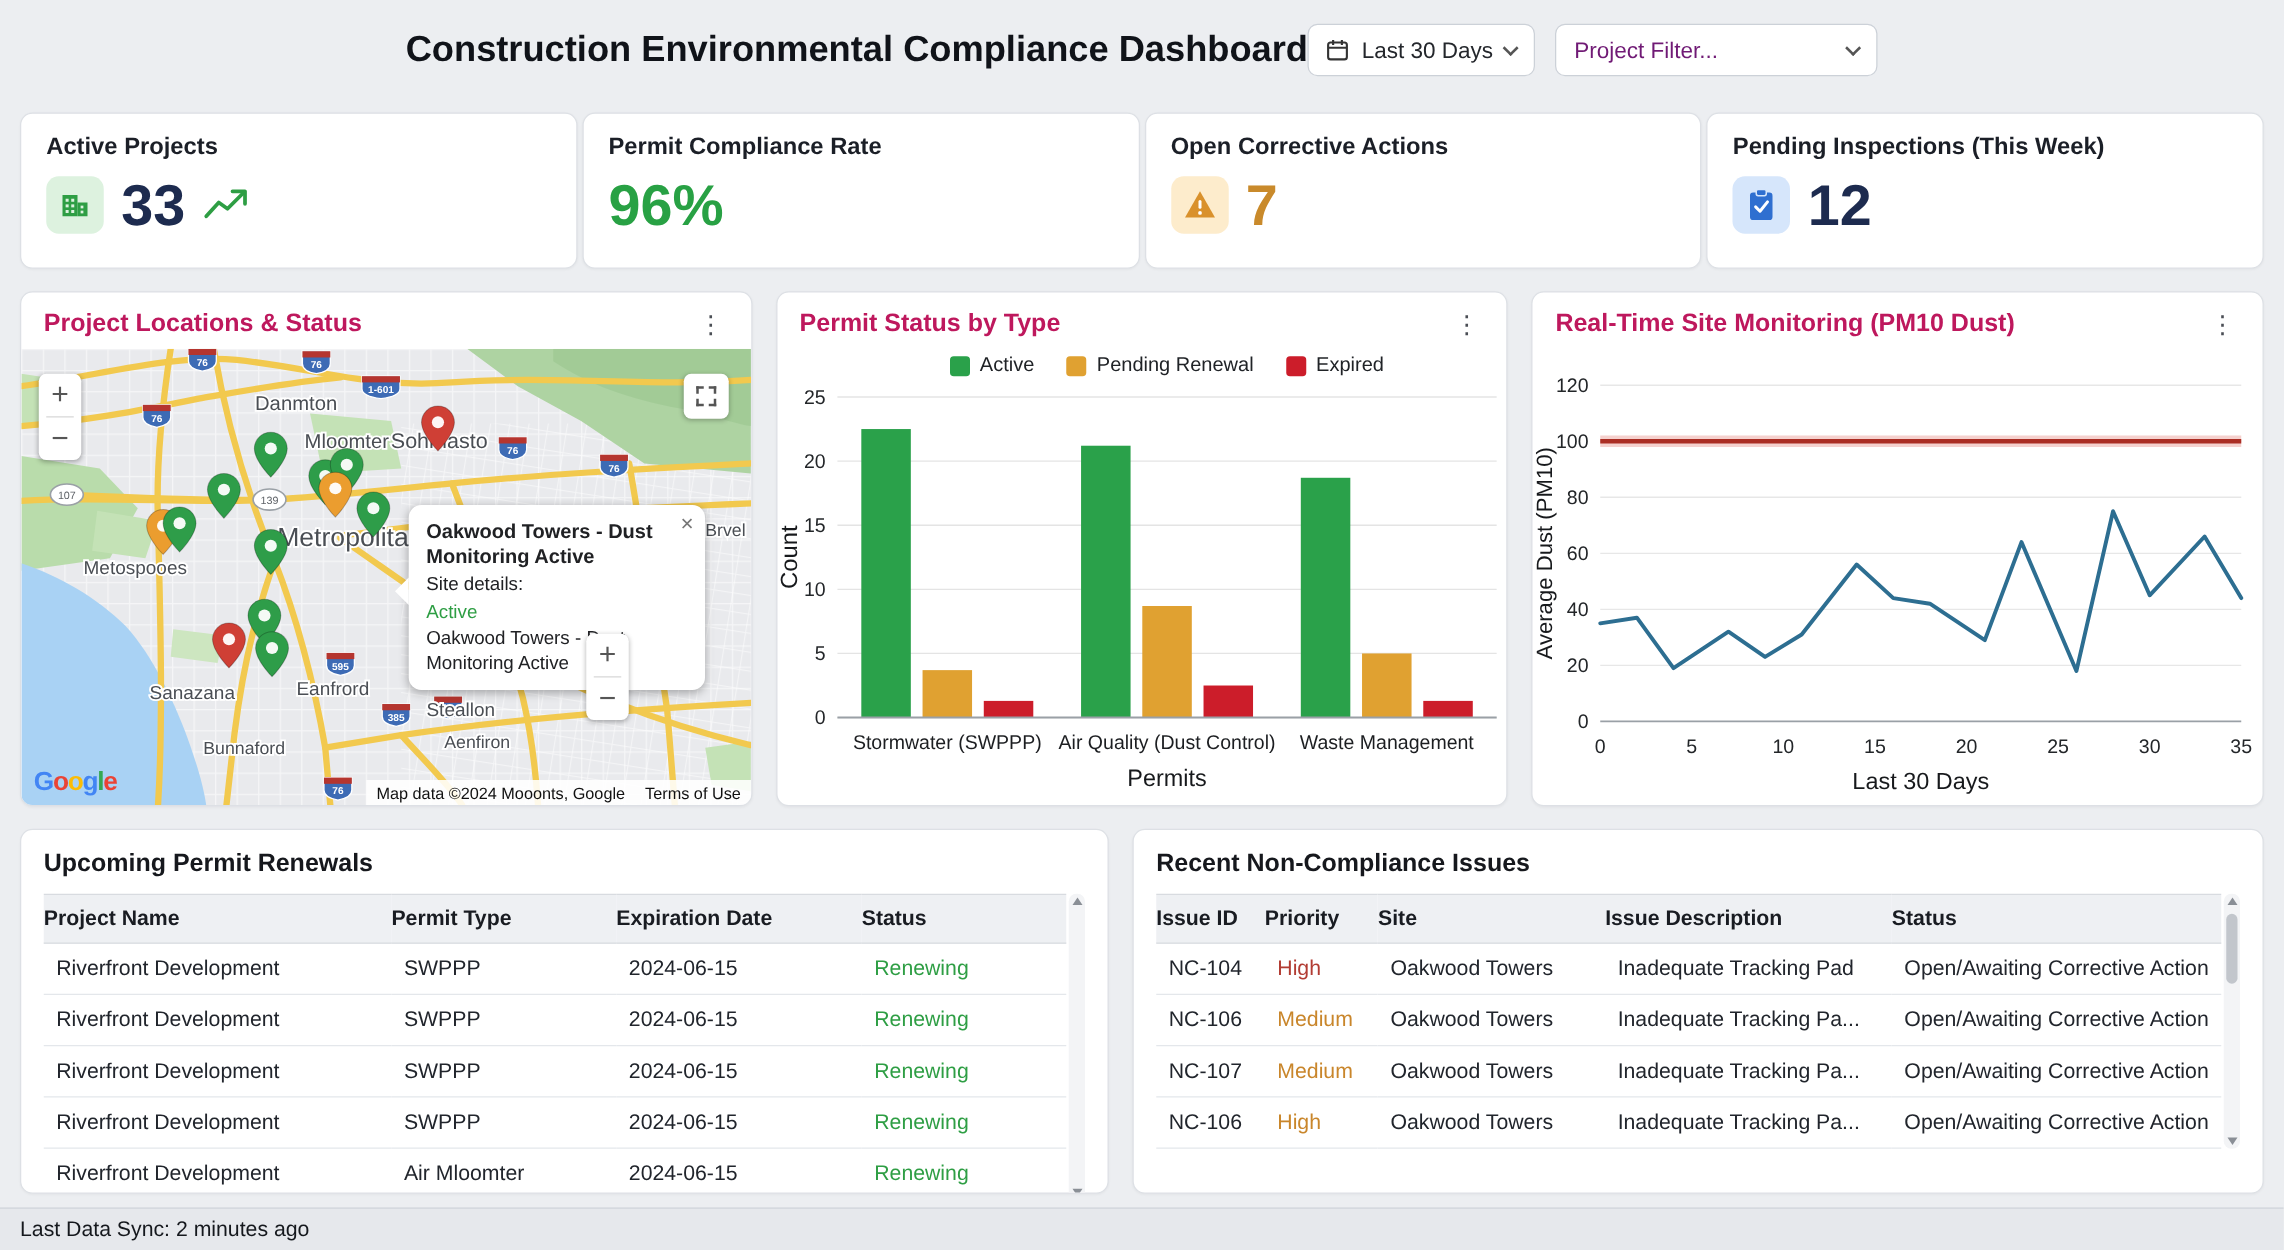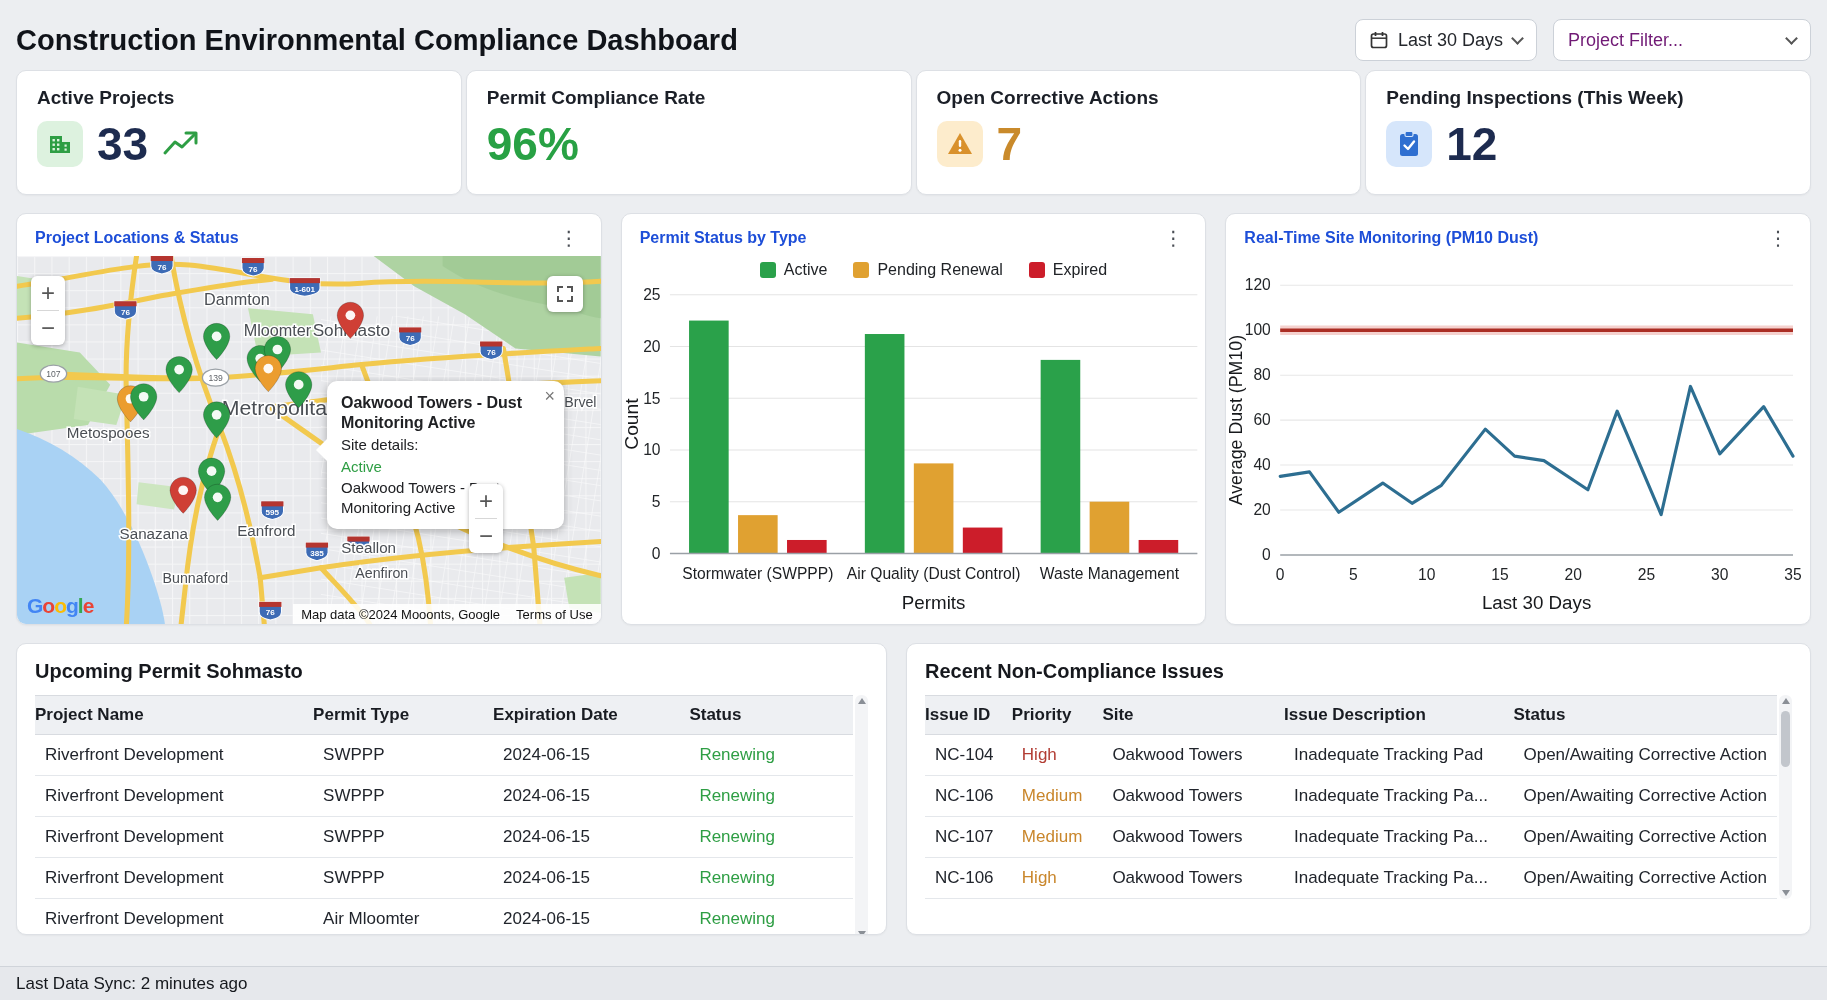--- a/index.html
+++ b/index.html
@@ -1,46 +1,46 @@
 <!DOCTYPE html>
 <html><head>
 <meta charset="utf-8">
 <style>
   * { margin:0; padding:0; box-sizing:border-box; }
   html,body { width:1827px; height:1000px; overflow:hidden; }
   body { background:#eceef1; font-family:"Liberation Sans", sans-serif; color:#16181d;
          display:flex; flex-direction:column; padding:12px 16px 0 16px; }
 
   
-  .hdr { display:flex; align-items:center; justify-content:space-between; height:56px; }
+  .hdr { display:flex; align-items:center; justify-content:center; height:56px; }
   .hdr h1 { font-size:29px; font-weight:bold; color:#101319; }
   .hdr-ctrls { display:flex; gap:16px; }
   .ctrl { background:#fff; border:1px solid #ccd1d8; border-radius:8px; height:42px;
           display:flex; align-items:center; gap:10px; padding:0 14px; font-size:18px; color:#24272c; cursor:pointer; }
   .ctrl.filter { width:258px; color:#701a75; justify-content:space-between; }
   .chev { width:9px; height:9px; border-right:2px solid #555; border-bottom:2px solid #555;
           transform:rotate(45deg); margin-top:-4px; flex:0 0 auto; }
   .cal { width:18px; height:18px; }
 
   
-  .kpis { display:grid; grid-template-columns:repeat(4,1fr); gap:4px; height:125px; margin-top:2px; }
+  .kpis { display:grid; grid-template-columns:repeat(4,1fr); gap:4px; height:125px; margin-top:22px; }
   .kpi { background:#fff; border:1px solid #dde0e5; border-radius:10px; padding:16px 20px;
          box-shadow:0 1px 2px rgba(0,0,0,.04); }
   .kpi .lbl { font-size:19px; font-weight:bold; color:#1b1f27; }
   .kpi .row { display:flex; align-items:center; gap:14px; margin-top:12px; }
   .kico { width:46px; height:46px; border-radius:10px; display:flex; align-items:center; justify-content:center; }
   .kico.green { background:#ddf2df; } .kico.amber { background:#fdeccc; } .kico.blue { background:#d6e6fb; }
   .kpi .val { font-size:46px; font-weight:bold; line-height:1; }
 
   
   .panels { display:grid; grid-template-columns:repeat(3,1fr); gap:19px; height:412px; margin-top:18px; }
   .panel { background:#fff; border:1px solid #dde0e5; border-radius:10px; overflow:hidden;
            box-shadow:0 1px 2px rgba(0,0,0,.04); display:flex; flex-direction:column; }
   .phead { display:flex; justify-content:space-between; align-items:center; padding:14px 18px 8px 18px; }
-  .phead h2 { font-size:16px; font-weight:bold; color:#1d4ed8; }
+  .phead h2 { font-size:20px; font-weight:bold; color:#be185d; }
   .kebab { font-size:20px; color:#4a4e55; line-height:1; padding:0 4px; cursor:pointer; letter-spacing:0; }
 
   
   .map-wrap { position:relative; flex:1; overflow:hidden; }
   .map-wrap svg.mapsvg { position:absolute; inset:0; width:100%; height:100%; }
   .map-btn { position:absolute; background:#fff; border-radius:6px; box-shadow:0 1px 4px rgba(0,0,0,.3); }
   .zoomctl { left:14px; top:20px; width:34px; display:flex; flex-direction:column; align-items:center; }
   .zoomctl .zb { width:34px; height:34px; font-size:24px; color:#565656; display:flex; align-items:center; justify-content:center; cursor:pointer; }
   .zoomctl .div { width:22px; height:1px; background:#d7d7d7; }
   .fsbtn { right:18px; top:20px; width:36px; height:36px; display:flex; align-items:center; justify-content:center; cursor:pointer; }
@@ -482,21 +482,21 @@
           <polyline points="52,210.75 80.11428571428571,206.45 108.22857142857143,245.15 150.4,217.2 178.5142857142857,236.55 206.62857142857143,219.35 248.8,165.6 276.9142857142857,191.4 305.0285714285714,195.7 347.2,223.65 375.3142857142857,148.4 417.4857142857143,247.3 445.6,124.75 473.71428571428567,189.25 515.8857142857144,144.1 544,191.4" fill="none" stroke="#2d6e91" stroke-width="3" stroke-linejoin="round" stroke-linecap="round"></polyline>
           <text x="298" y="338" text-anchor="middle" font-size="18" fill="#17191c" font-family="Liberation Sans, sans-serif">Last 30 Days</text>
           <text x="15" y="157" text-anchor="middle" font-size="17" fill="#17191c" transform="rotate(-90 15 157)" font-family="Liberation Sans, sans-serif">Average Dust (PM10)</text>
         </svg>
     </div>
   </div>
 </div>
 
 <div class="tables">
   <div class="tpanel">
-    <h2>Upcoming Permit Sohmasto</h2>
+    <h2>Upcoming Permit Renewals</h2>
     <div class="twrap">
       <table class="t-renewals">
         <thead>
             <tr id="renewals-head">
               <th>Project Name</th>
               <th>Permit Type</th>
               <th>Expiration Date</th>
               <th>Status</th>
             </tr>
           </thead>

